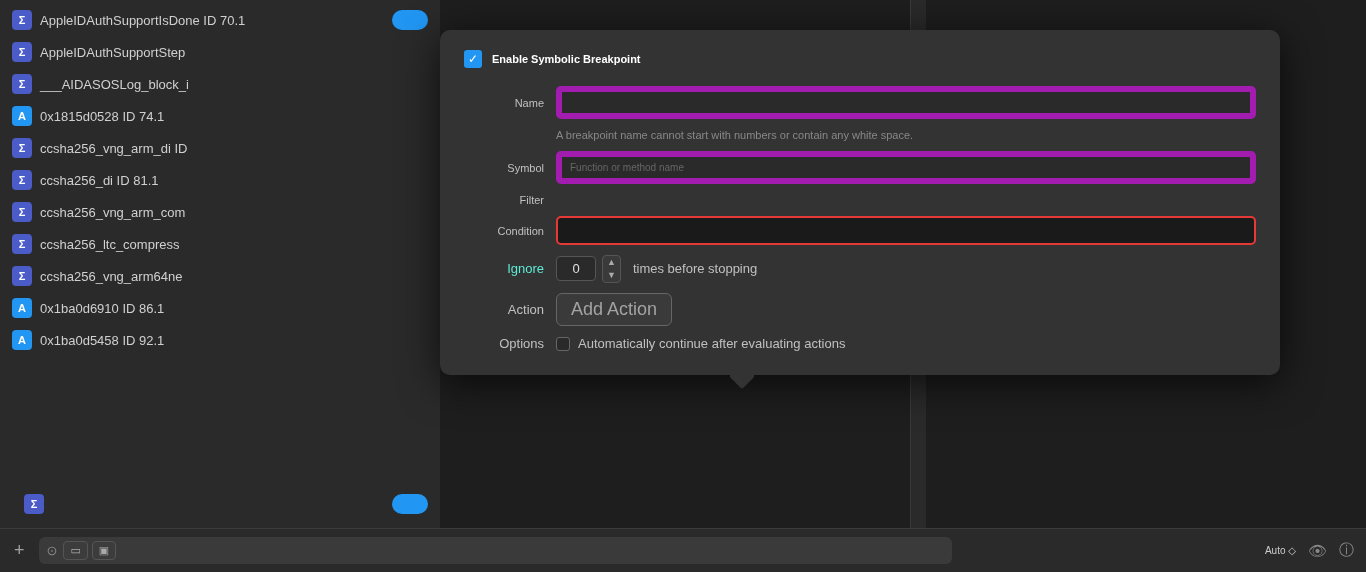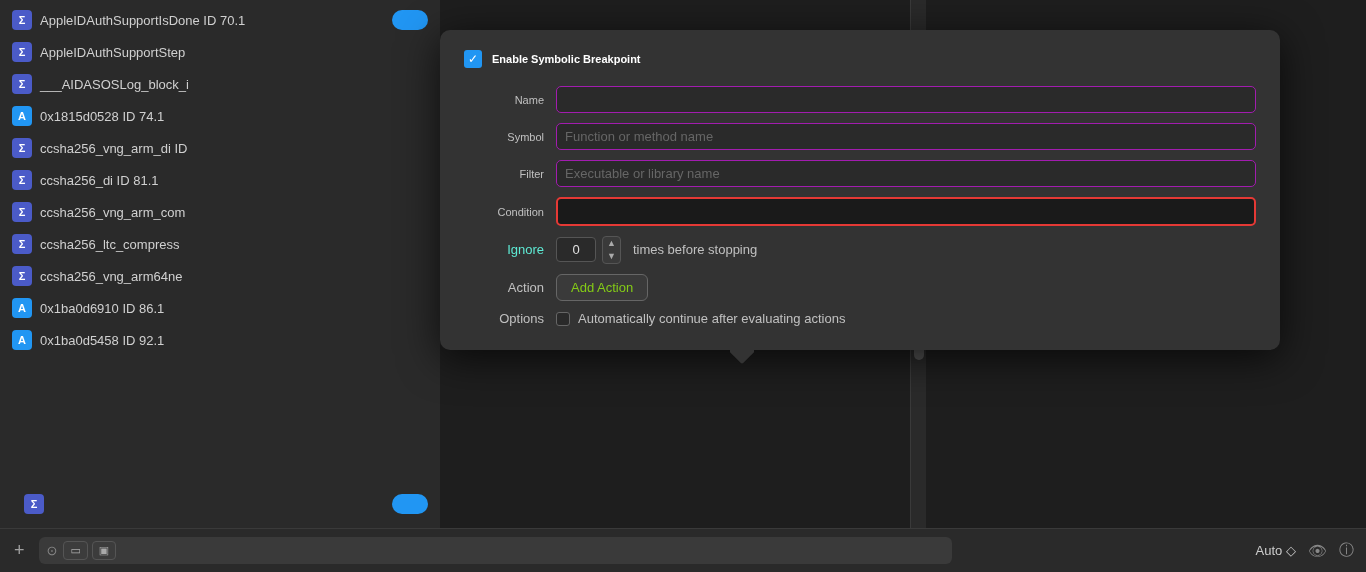--- a/index.html
+++ b/index.html
@@ -150,21 +150,21 @@
       align-items: center;
       justify-content: flex-end;
       padding: 0 12px;
       gap: 12px;
     }
 
     .auto-select {
       background: none;
       border: none;
       color: #ccc;
-      font-size: 13px;
+      font-size: 10px;
       cursor: pointer;
     }
 
     .eye-icon, .info-icon {
       color: #888;
       font-size: 15px;
       cursor: pointer;
     }
 
     
@@ -258,24 +258,24 @@
       text-align: right;
       color: #c0c0c0;
       margin-right: 12px;
       font-size: 11px;
       flex-shrink: 0;
     }
 
     .form-input {
       flex: 1;
       background: #2a2a2a;
-      border: 1px solid #a21caf;
+      border: 6px solid #a21caf;
       border-radius: 5px;
       color: #e0e0e0;
-      font-size: 13px;
+      font-size: 10px;
       padding: 5px 8px;
       outline: none;
     }
 
     .form-input::placeholder {
       color: #666;
     }
 
     .form-hint {
       color: #888;
@@ -363,22 +363,22 @@
       color: #c0c0c0;
       margin-right: 12px;
       font-size: 13px;
       flex-shrink: 0;
     }
 
     .add-action-btn {
       background: #3a3a3a;
       border: 1px solid #666;
       border-radius: 6px;
-      color: #84cc16;
-      font-size: 13px;
+      color: #a3a3a3;
+      font-size: 18px;
       padding: 5px 14px;
       cursor: pointer;
     }
 
     .options-row {
       display: flex;
       align-items: flex-end;
       margin-top: 4px;
     }
 
@@ -493,29 +493,29 @@
 
   <div class="popover-header">
     <div class="checkbox-icon">✓</div>
     <span class="popover-title">Enable Symbolic Breakpoint</span>
   </div>
 
   <div class="form-row">
     <span class="form-label">Name</span>
     <input class="form-input" type="text" style="">
   </div>
+  <div class="form-hint">A breakpoint name cannot start with numbers or contain any white space.</div>
 
   <div class="form-row">
     <span class="form-label">Symbol</span>
     <input class="form-input" type="text" placeholder="Function or method name" style="">
   </div>
 
   <div class="form-row">
     <span class="form-label">Filter</span>
-    <input class="form-input" type="text" placeholder="Executable or library name" style="">
   </div>
 
   <div class="form-row">
     <span class="form-label">Condition</span>
     <input class="condition-input" type="text" value="" style="">
   </div>
 
   <div class="ignore-row">
     <span class="ignore-label">Ignore</span>
     <div class="stepper-wrap">

